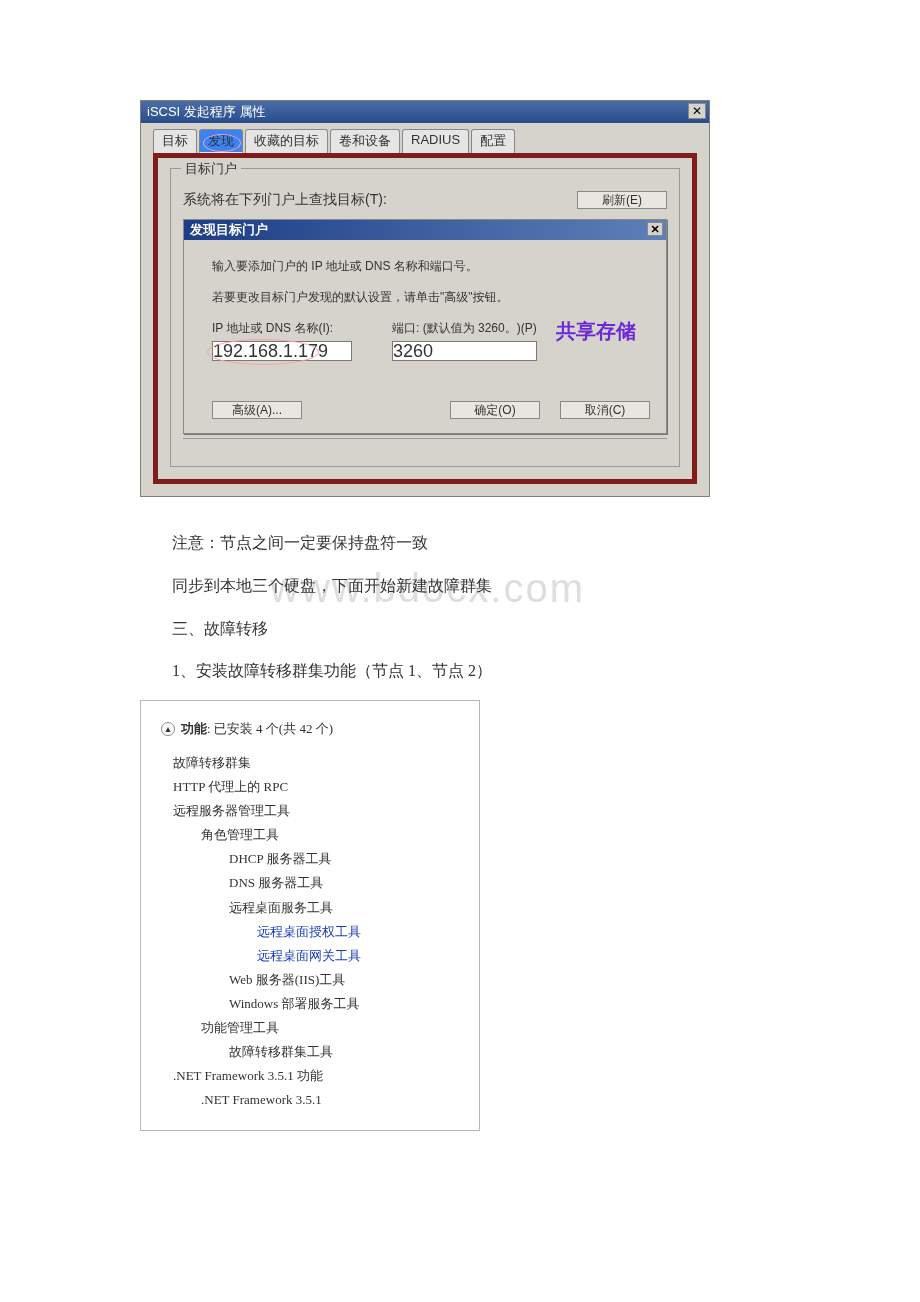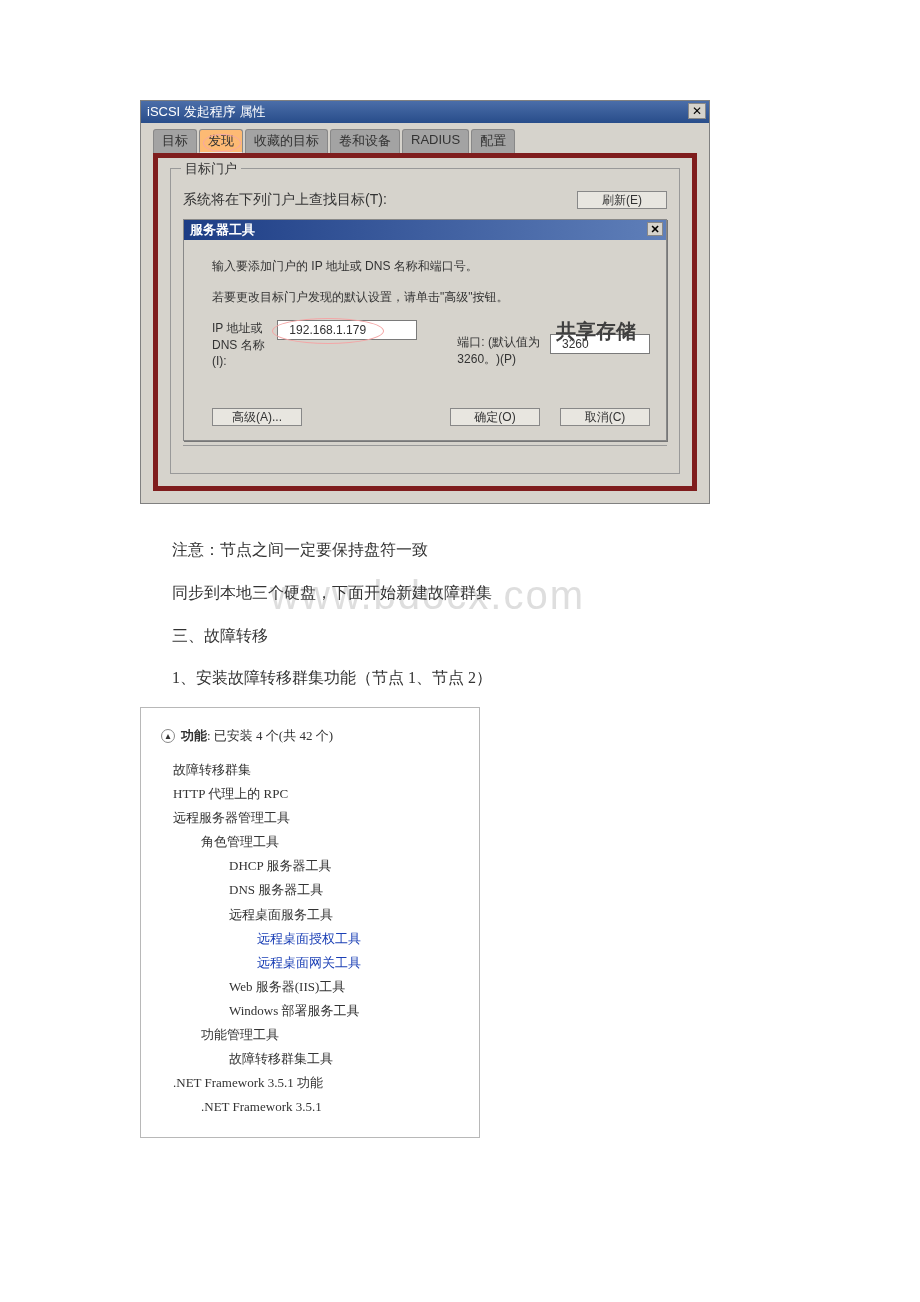--- a/index.html
+++ b/index.html
@@ -46,25 +46,25 @@
   .tabs {
     display: flex;
     gap: 2px;
     padding: 6px 12px 0 12px;
     font-size: 13px;
   }
   .tab {
     padding: 2px 8px;
     border: 1px solid #888;
     border-bottom: none;
-    background: #a3a3a3;
+    background: #e5e5e5;
     border-radius: 3px 3px 0 0;
   }
   .tab.active {
-    background: #fdba74;
+    background: #3b82f6;
     border-bottom: 1px solid #e8e6e0;
     position: relative;
     z-index: 2;
   }
   .tab.active::before {
     content: "";
     position: absolute;
     left: 3px; top: 4px;
     width: 36px; height: 16px;
     border: 1.5px solid #f4a6a6;
@@ -139,47 +139,47 @@
     padding: 14px 16px 14px 28px;
     font-size: 12px;
     position: relative;
   }
   .dlg-inner-body p { margin: 4px 0 14px 0; }
   .field-row {
     display: flex;
     gap: 40px;
     align-items: flex-end;
   }
-  .field-col { display: flex; flex-direction: row; gap: 4px; }
+  .field-col { display: flex; flex-direction: column; gap: 4px; }
   .textbox {
     height: 20px;
     background: #fff;
     border: 1px solid #7a7a7a;
-    padding: 0 11px;
-    font-size: 12px;
+    padding: 0 0;
+    font-size: 18px;
     display: flex;
     align-items: center;
     min-width: 140px;
   }
   .textbox.ip { position: relative; }
   .textbox.ip::after {
     content: "";
     position: absolute;
     left: -6px; top: -3px;
     width: 110px; height: 24px;
     border: 1.5px solid #f4a6a6;
     border-radius: 50%;
     pointer-events: none;
   }
   .watermark-text {
     position: absolute;
     right: 30px;
     top: 78px;
     font-size: 20px;
-    color: #404040;
+    color: #6d28d9;
     font-weight: bold;
   }
   .btn-row-inner {
     display: flex;
     justify-content: space-between;
     align-items: center;
     margin-top: 40px;
   }
   .btn-row-inner .right { display: flex; gap: 20px; }
   .peek {
@@ -262,21 +262,21 @@
     <div class="tab-body">
       <div class="groupbox">
         <span class="gb-label">目标门户</span>
         <div class="row1">
           <span>系统将在下列门户上查找目标(T):</span>
           <span class="btn">刷新(E)</span>
         </div>
 
         <div class="dlg-inner">
           <div class="dlg-inner-title">
-            <span>服务器工具</span>
+            <span>发现目标门户</span>
             <span class="close-x">✕</span>
           </div>
           <div class="dlg-inner-body">
             <p>输入要添加门户的 IP 地址或 DNS 名称和端口号。</p>
             <p>若要更改目标门户发现的默认设置，请单击"高级"按钮。</p>
 
             <div class="watermark-text">共享存储</div>
 
             <div class="field-row">
               <div class="field-col">

